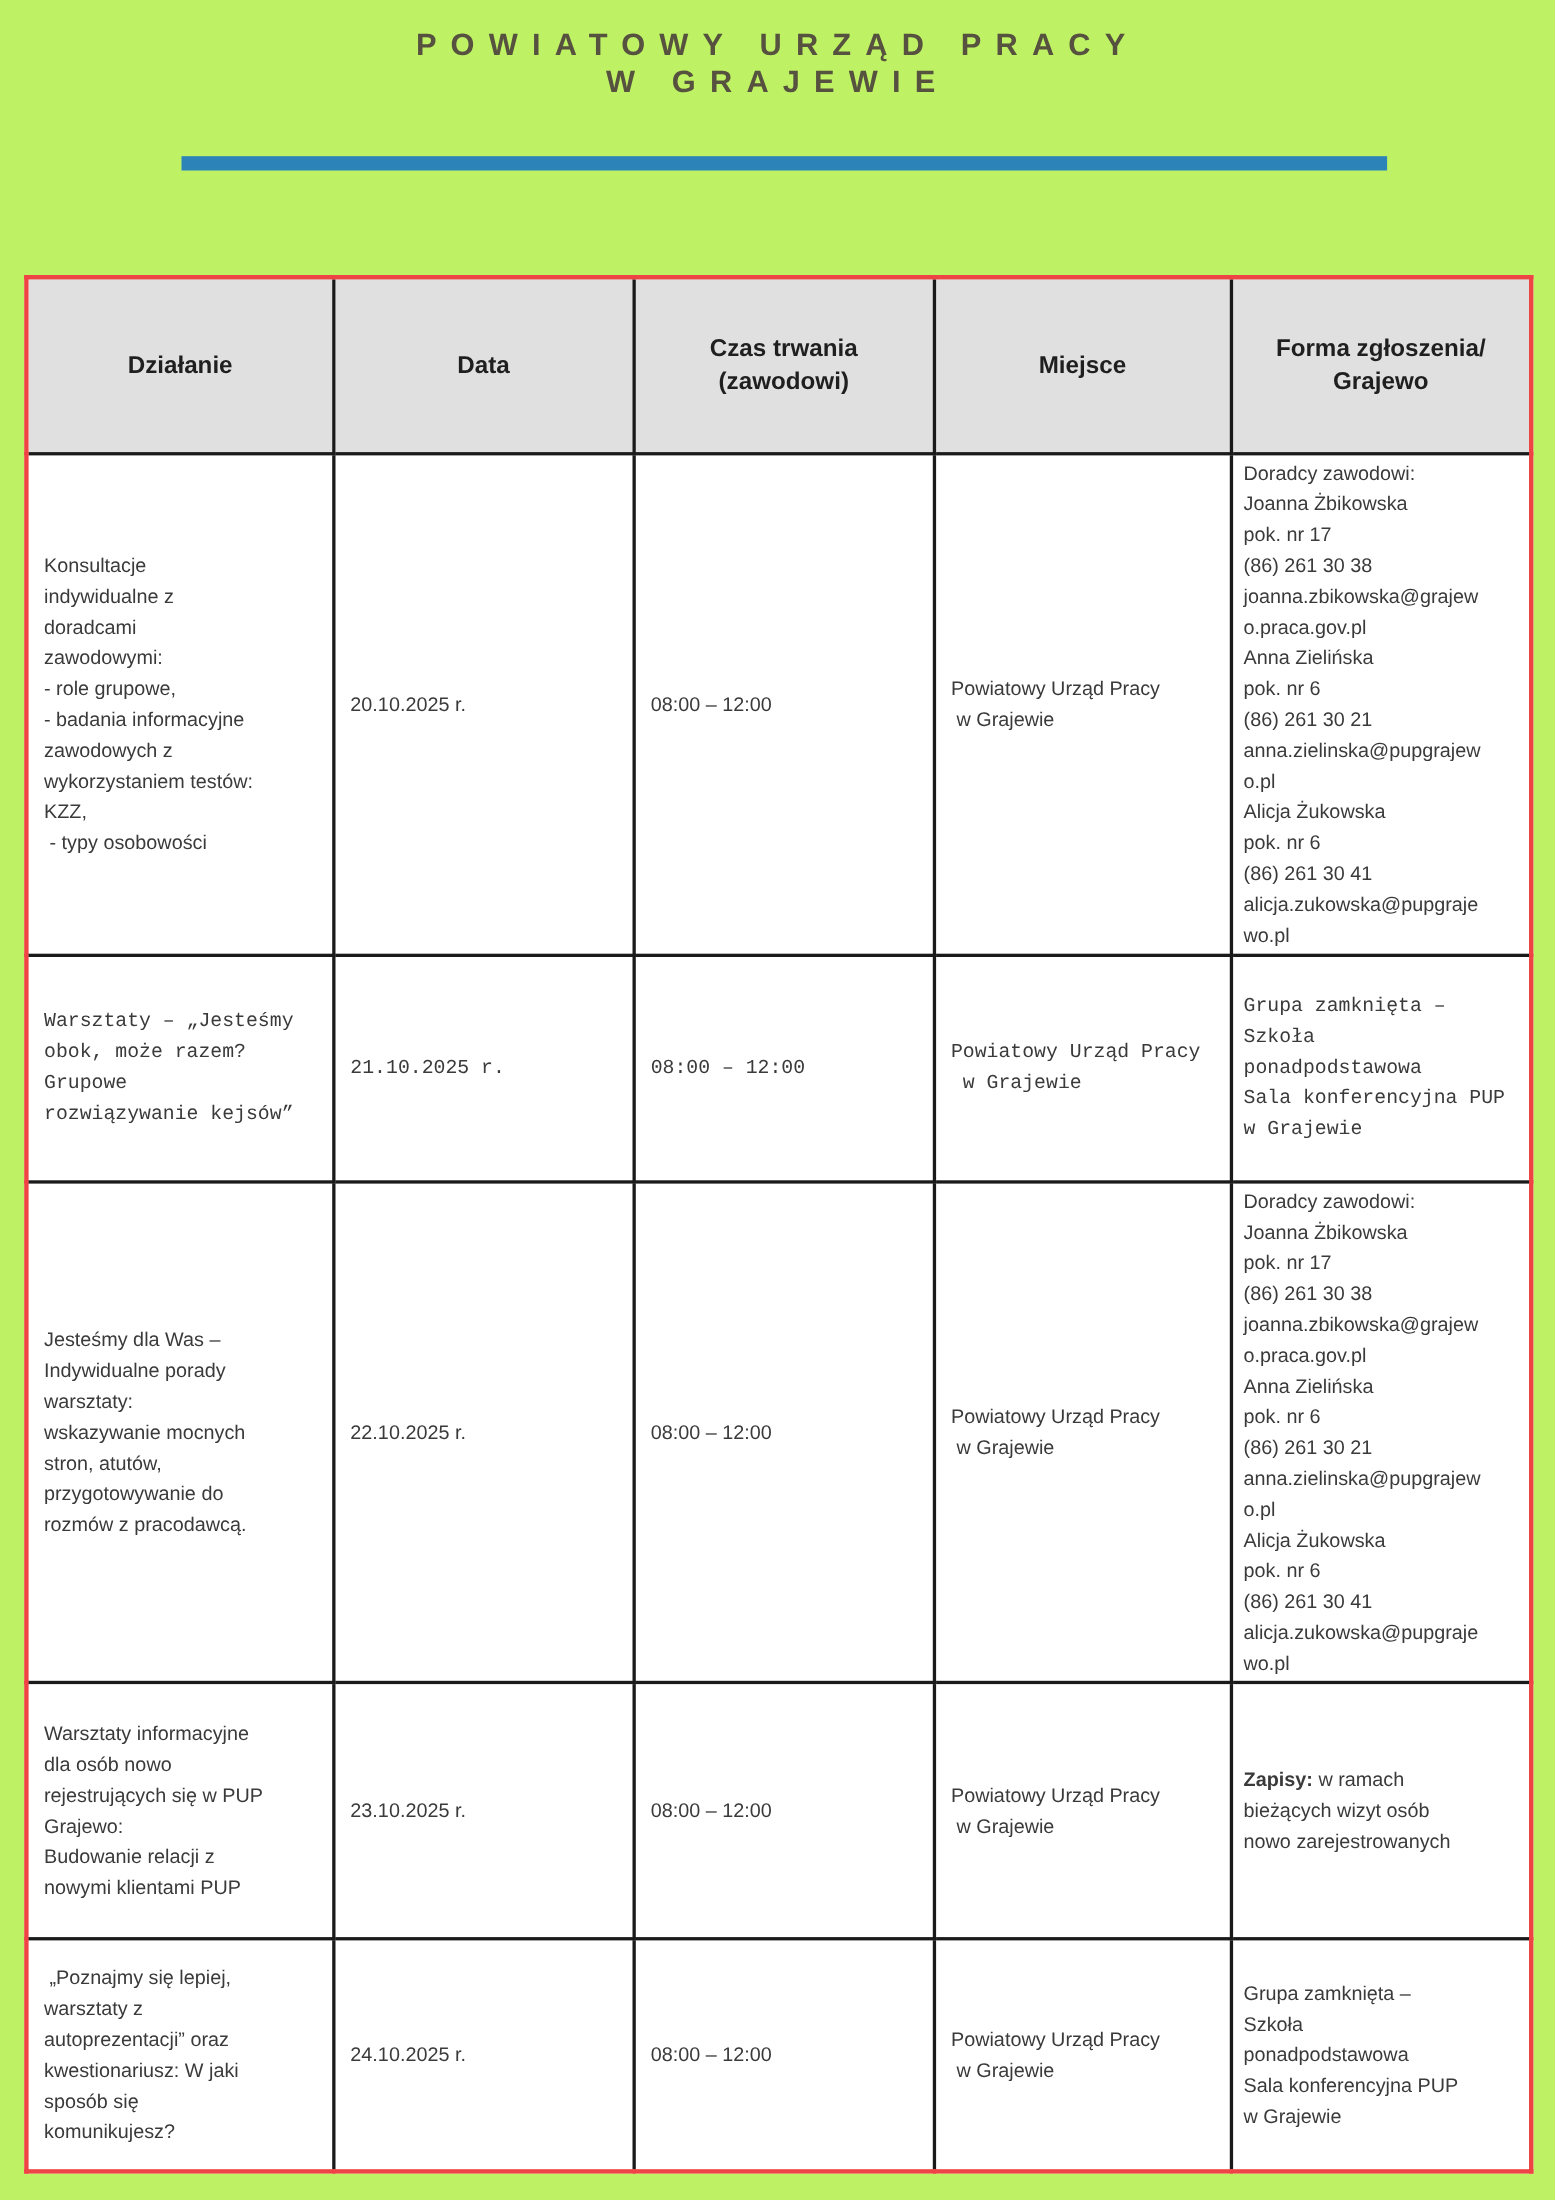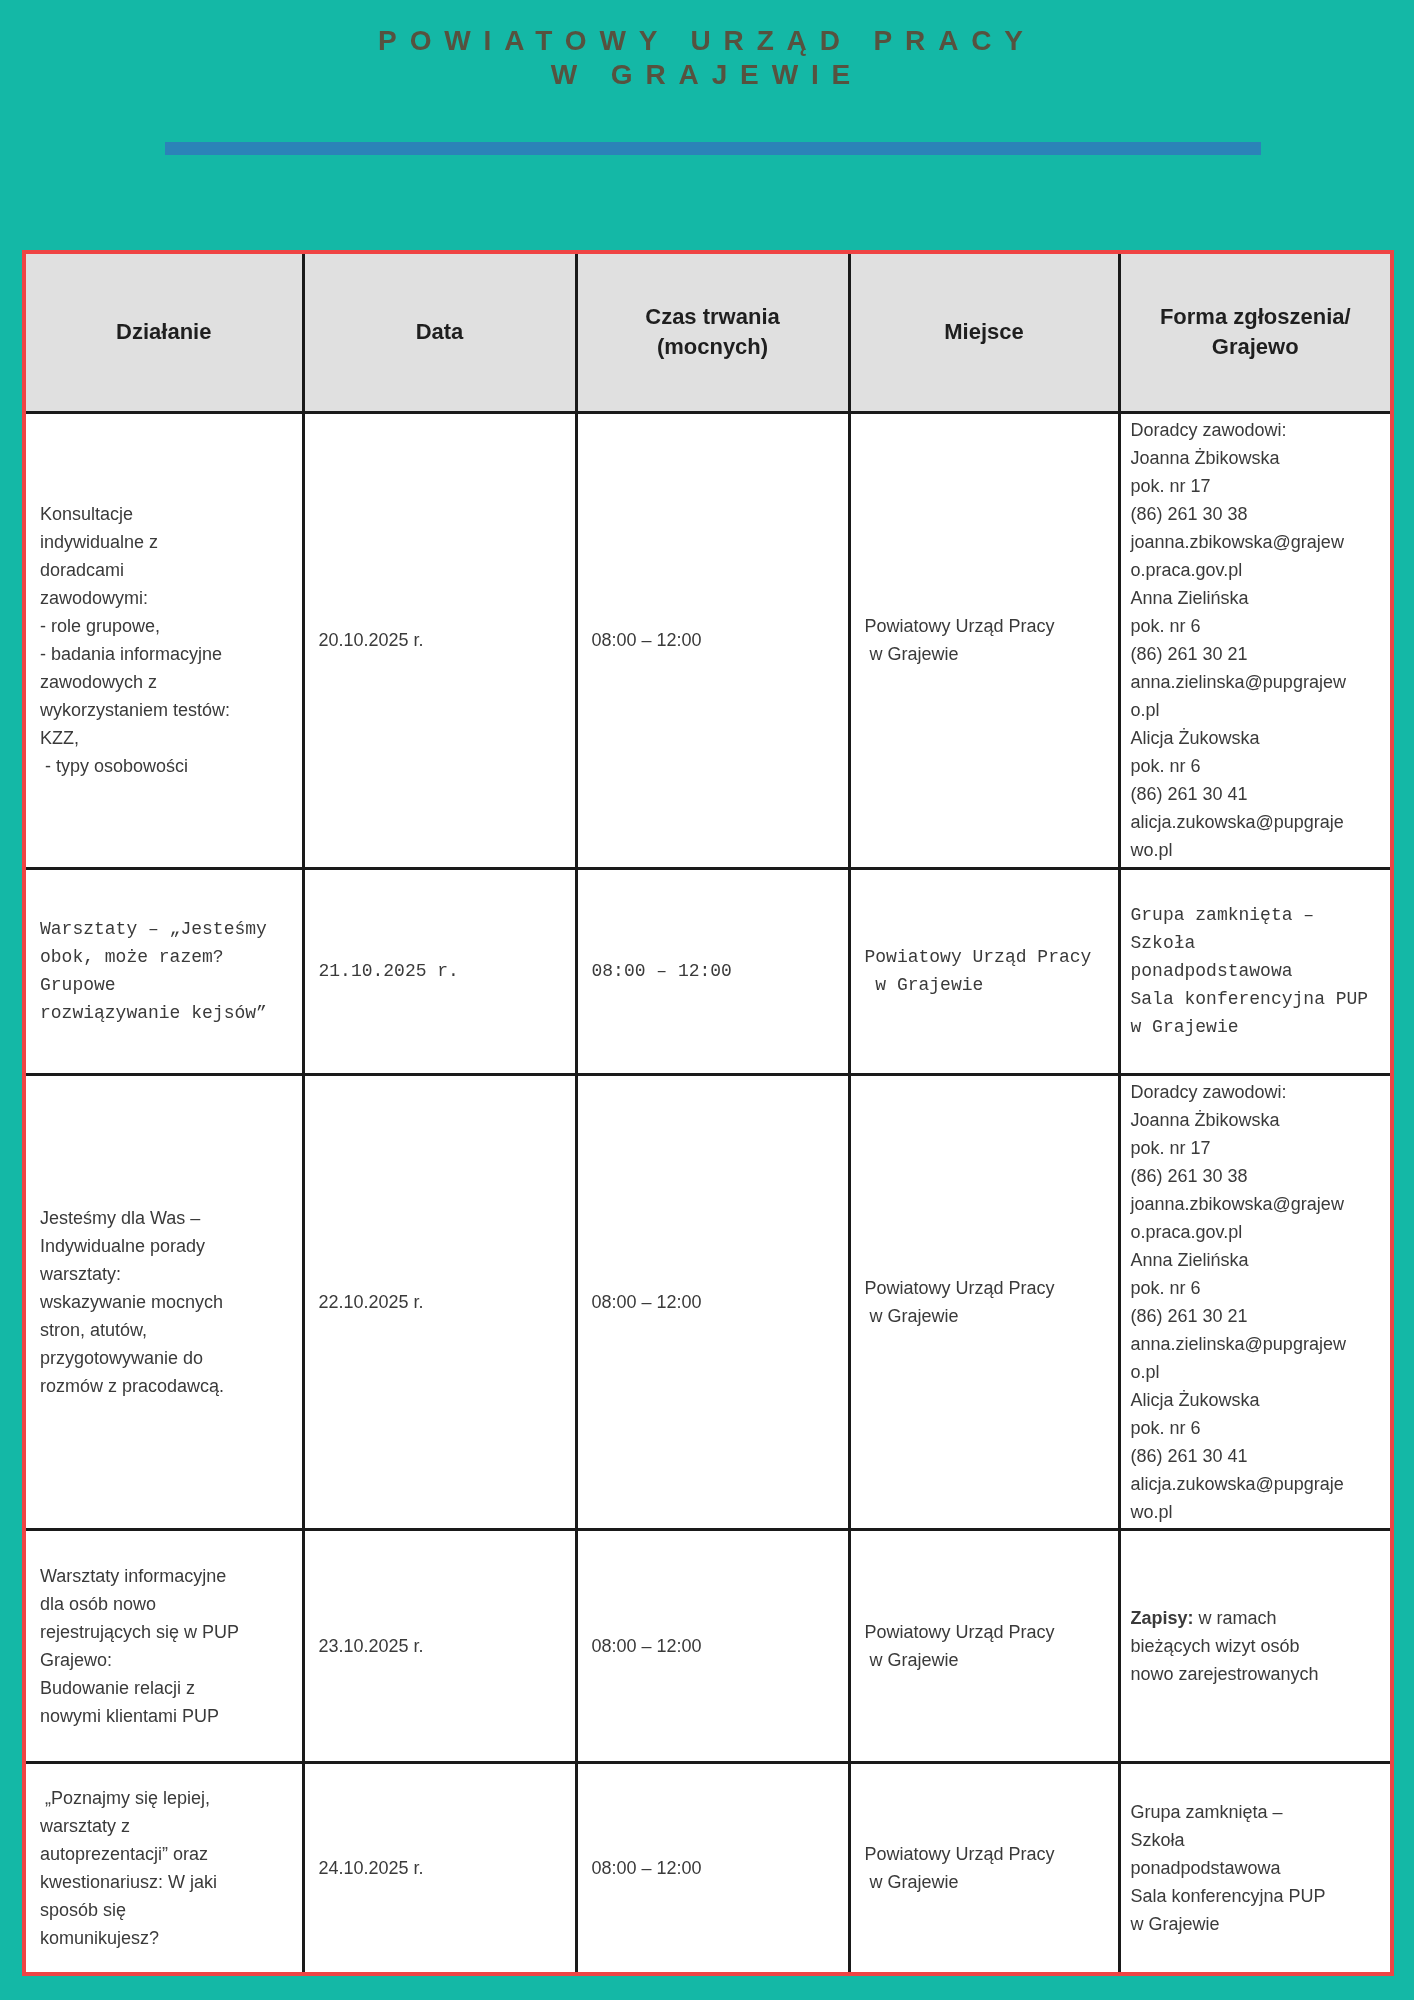--- a/index.html
+++ b/index.html
@@ -1,20 +1,20 @@
 <!DOCTYPE html>
 <html><head>
 <meta charset="utf-8">
 <style>
   html, body { margin: 0; padding: 0; background: #ffffff; }
   .page {
     position: relative;
     width: 1414px;
     height: 2000px;
-    background: #14b8a6;
+    background: #bef264;
     font-family: "Liberation Sans", "DejaVu Sans", sans-serif;
     overflow: hidden;
   }
   .hero {
     padding-top: 24px;
     text-align: center;
     color: #56523F;
     font-weight: 700;
     font-size: 28px;
     line-height: 34px;
@@ -91,21 +91,21 @@
     <thead data-name="table-head">
       <tr data-name="header-row">
           <th data-name="column-header-1">
             <div class="ln" data-name="text-line">Działanie</div>
           </th>
           <th data-name="column-header-2">
             <div class="ln" data-name="text-line">Data</div>
           </th>
           <th data-name="column-header-3">
             <div class="ln" data-name="text-line">Czas trwania</div>
-            <div class="ln" data-name="text-line">(mocnych)</div>
+            <div class="ln" data-name="text-line">(zawodowi)</div>
           </th>
           <th data-name="column-header-4">
             <div class="ln" data-name="text-line">Miejsce</div>
           </th>
           <th data-name="column-header-5">
             <div class="ln" data-name="text-line">Forma zgłoszenia/</div>
             <div class="ln" data-name="text-line">Grajewo</div>
           </th>
         </tr>
     </thead>

